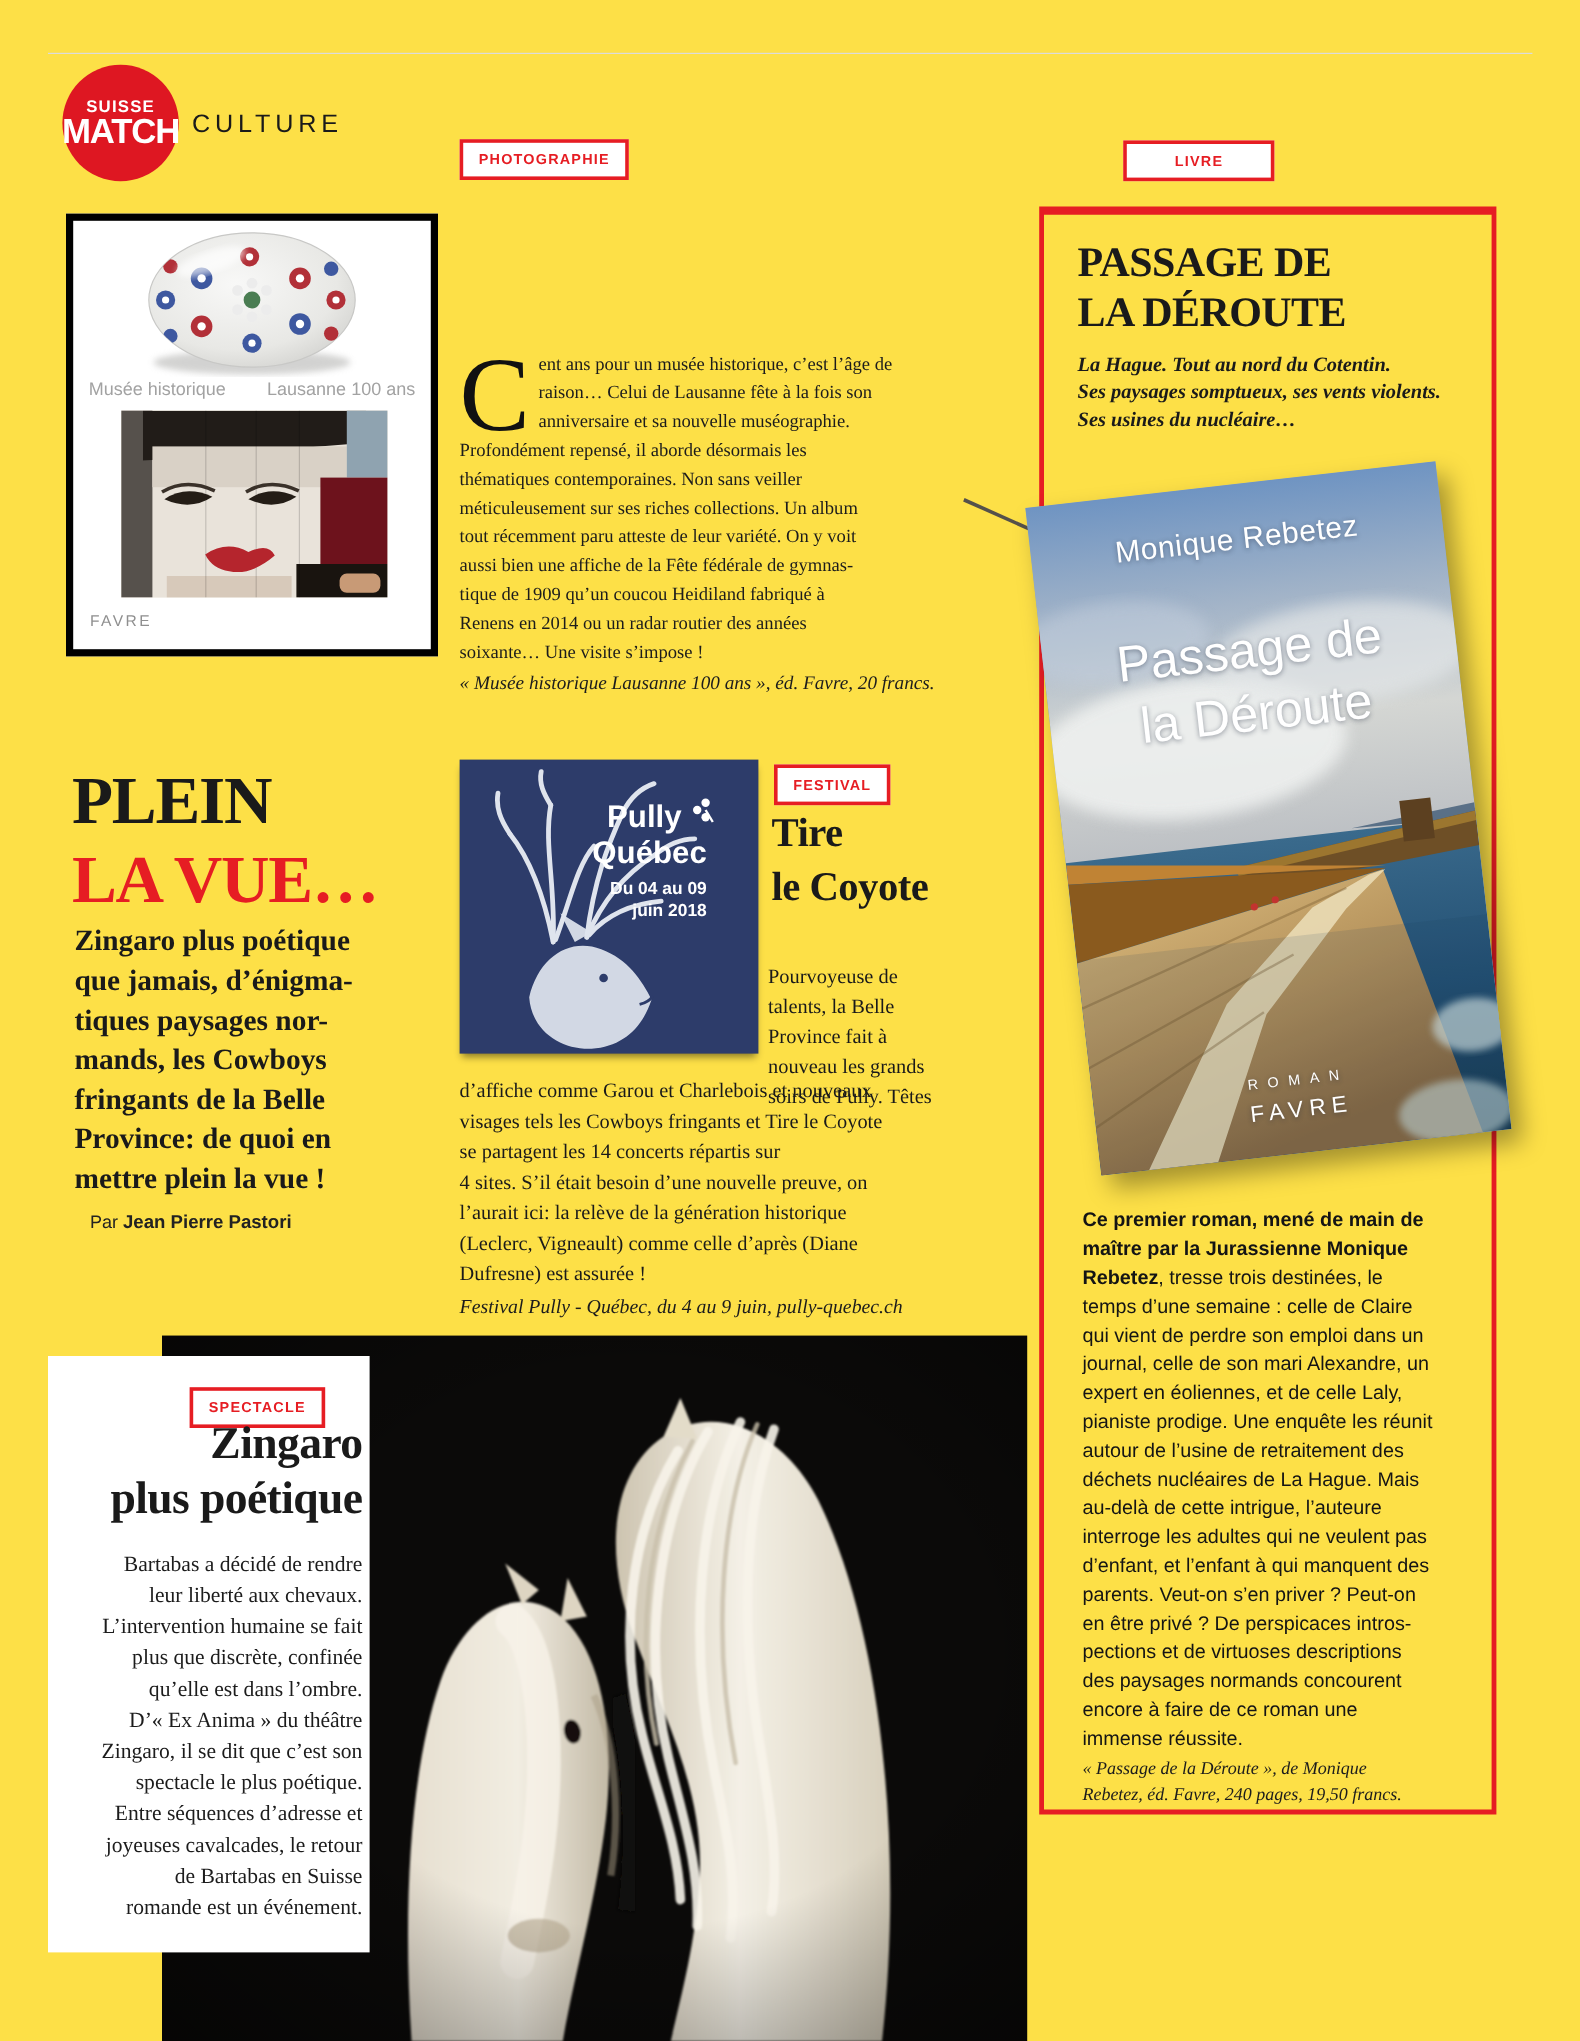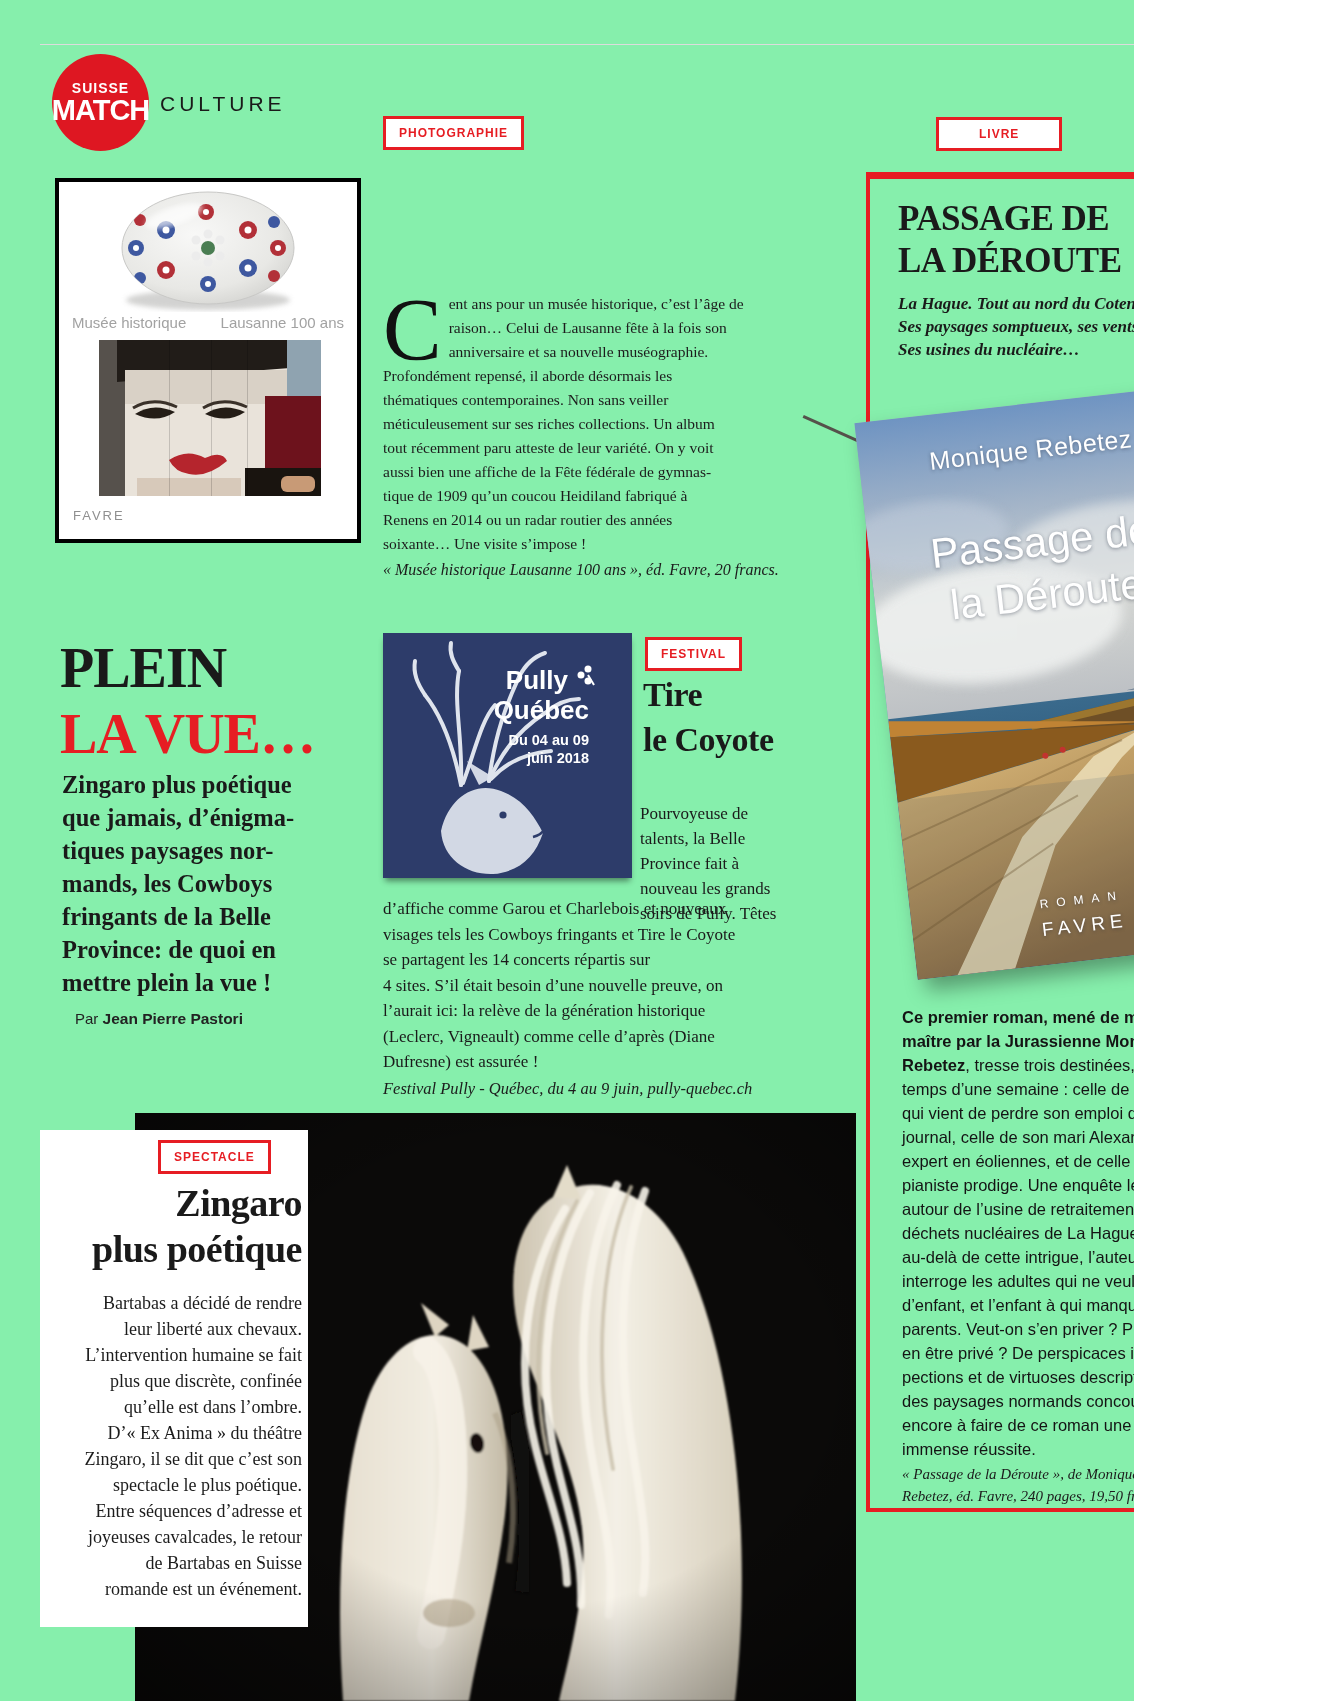--- a/index.html
+++ b/index.html
@@ -1,34 +1,34 @@
 <!DOCTYPE html>
 <html><head>
 <meta charset="utf-8">
 <style>
   html,body{margin:0;padding:0;background:#ffffff;}
-  .page{position:relative;width:1134px;height:1701px;background:#86efac;overflow:hidden;
+  .page{position:relative;width:1317px;height:1701px;background:#fde047;overflow:hidden;
         font-family:"Liberation Serif",serif;color:#1a1a1a;}
   .abs{position:absolute;}
   .pre{white-space:pre;}
   
   .toprule{left:40px;top:44px;width:1237px;height:1px;background:#dcdcdc;}
   .logo{left:52px;top:54px;width:97px;height:97px;border-radius:50%;background:#de1722;
         display:flex;flex-direction:column;align-items:center;justify-content:center;color:#fff;
         font-family:"Liberation Sans",sans-serif;}
   .logo .s1{font-size:14px;font-weight:700;letter-spacing:1px;line-height:14px;}
   .logo .s2{font-size:29px;font-weight:700;letter-spacing:-1px;line-height:30px;}
   .section-label{left:160px;top:92px;font-family:"Liberation Sans",sans-serif;font-size:21px;
         letter-spacing:4px;color:#1a1a1a;}
   
   .tag{position:absolute;border:3px solid #e61d23;color:#e61d23;background:#fff;
        font-family:"Liberation Sans",sans-serif;font-weight:700;font-size:12px;line-height:16px;
        letter-spacing:1px;padding:6px 13px;}
   
-  .musee{left:55px;top:178px;width:298px;height:357px;background:#fff;border:4px solid #000000;}
+  .musee{left:55px;top:178px;width:298px;height:357px;background:#fff;border:6px solid #000000;}
   .musee-caption{position:absolute;left:13px;right:13px;top:132px;display:flex;justify-content:space-between;
        font-family:"Liberation Sans",sans-serif;font-size:15px;color:#a2a2a2;}
   .musee-favre{position:absolute;left:14px;top:326px;font-family:"Liberation Sans",sans-serif;
        font-size:13px;letter-spacing:2px;color:#8f8f8f;}
   .collage{position:absolute;left:40px;top:158px;width:222px;height:156px;background:#e9e3da;overflow:hidden;}
   .collage .strip-l{position:absolute;left:0;top:0;width:26px;height:100%;background:#56514c;}
   .collage .hair{position:absolute;left:18px;top:0;width:186px;height:42px;background:#211c18;
        clip-path:polygon(0 0,100% 0,100% 64%,0 100%);}
   .collage .forehead{position:absolute;left:26px;top:30px;width:162px;height:34px;background:#d9d1c6;}
   .collage .bluebit{position:absolute;right:0;top:0;width:34px;height:56px;background:#8fa3b0;}
@@ -74,21 +74,21 @@
        box-shadow:0 5px 6px -2px rgba(0,0,0,.45);}
   .title-fest{left:643px;top:672px;font-size:34px;line-height:45px;font-weight:700;letter-spacing:-0.5px;}
   .fest-narrow{left:640px;top:770px;font-size:17px;line-height:25px;margin-top:31px;}
   .fest-wide{left:383px;top:896px;font-size:17px;line-height:25.5px;}
   .cite-fest{left:383px;top:1078px;font-size:16.5px;line-height:21px;}
   
   .photo{left:135px;top:1113px;width:721px;height:588px;background:#0b0a09;overflow:hidden;}
   .photo::after{content:"";position:absolute;inset:0;
        background:radial-gradient(ellipse at 55% 45%, rgba(0,0,0,0) 50%, rgba(0,0,0,.5) 100%);}
   .spec-white{left:40px;top:1130px;width:268px;height:497px;background:#fff;}
-  .tag-spectacle{left:118px;top:10px;}
+  .tag-spectacle{left:118px;top:26px;}
   .spec-title{position:absolute;right:6px;top:50px;text-align:right;font-size:38px;line-height:46px;
        font-weight:700;letter-spacing:-0.5px;white-space:pre;}
   .spec-body{position:absolute;right:6px;top:160px;text-align:right;font-size:18px;line-height:26px;
        white-space:pre;color:#1c1c1c;}
 </style>
 </head>
 <body>
 
 <div class="page">
 

